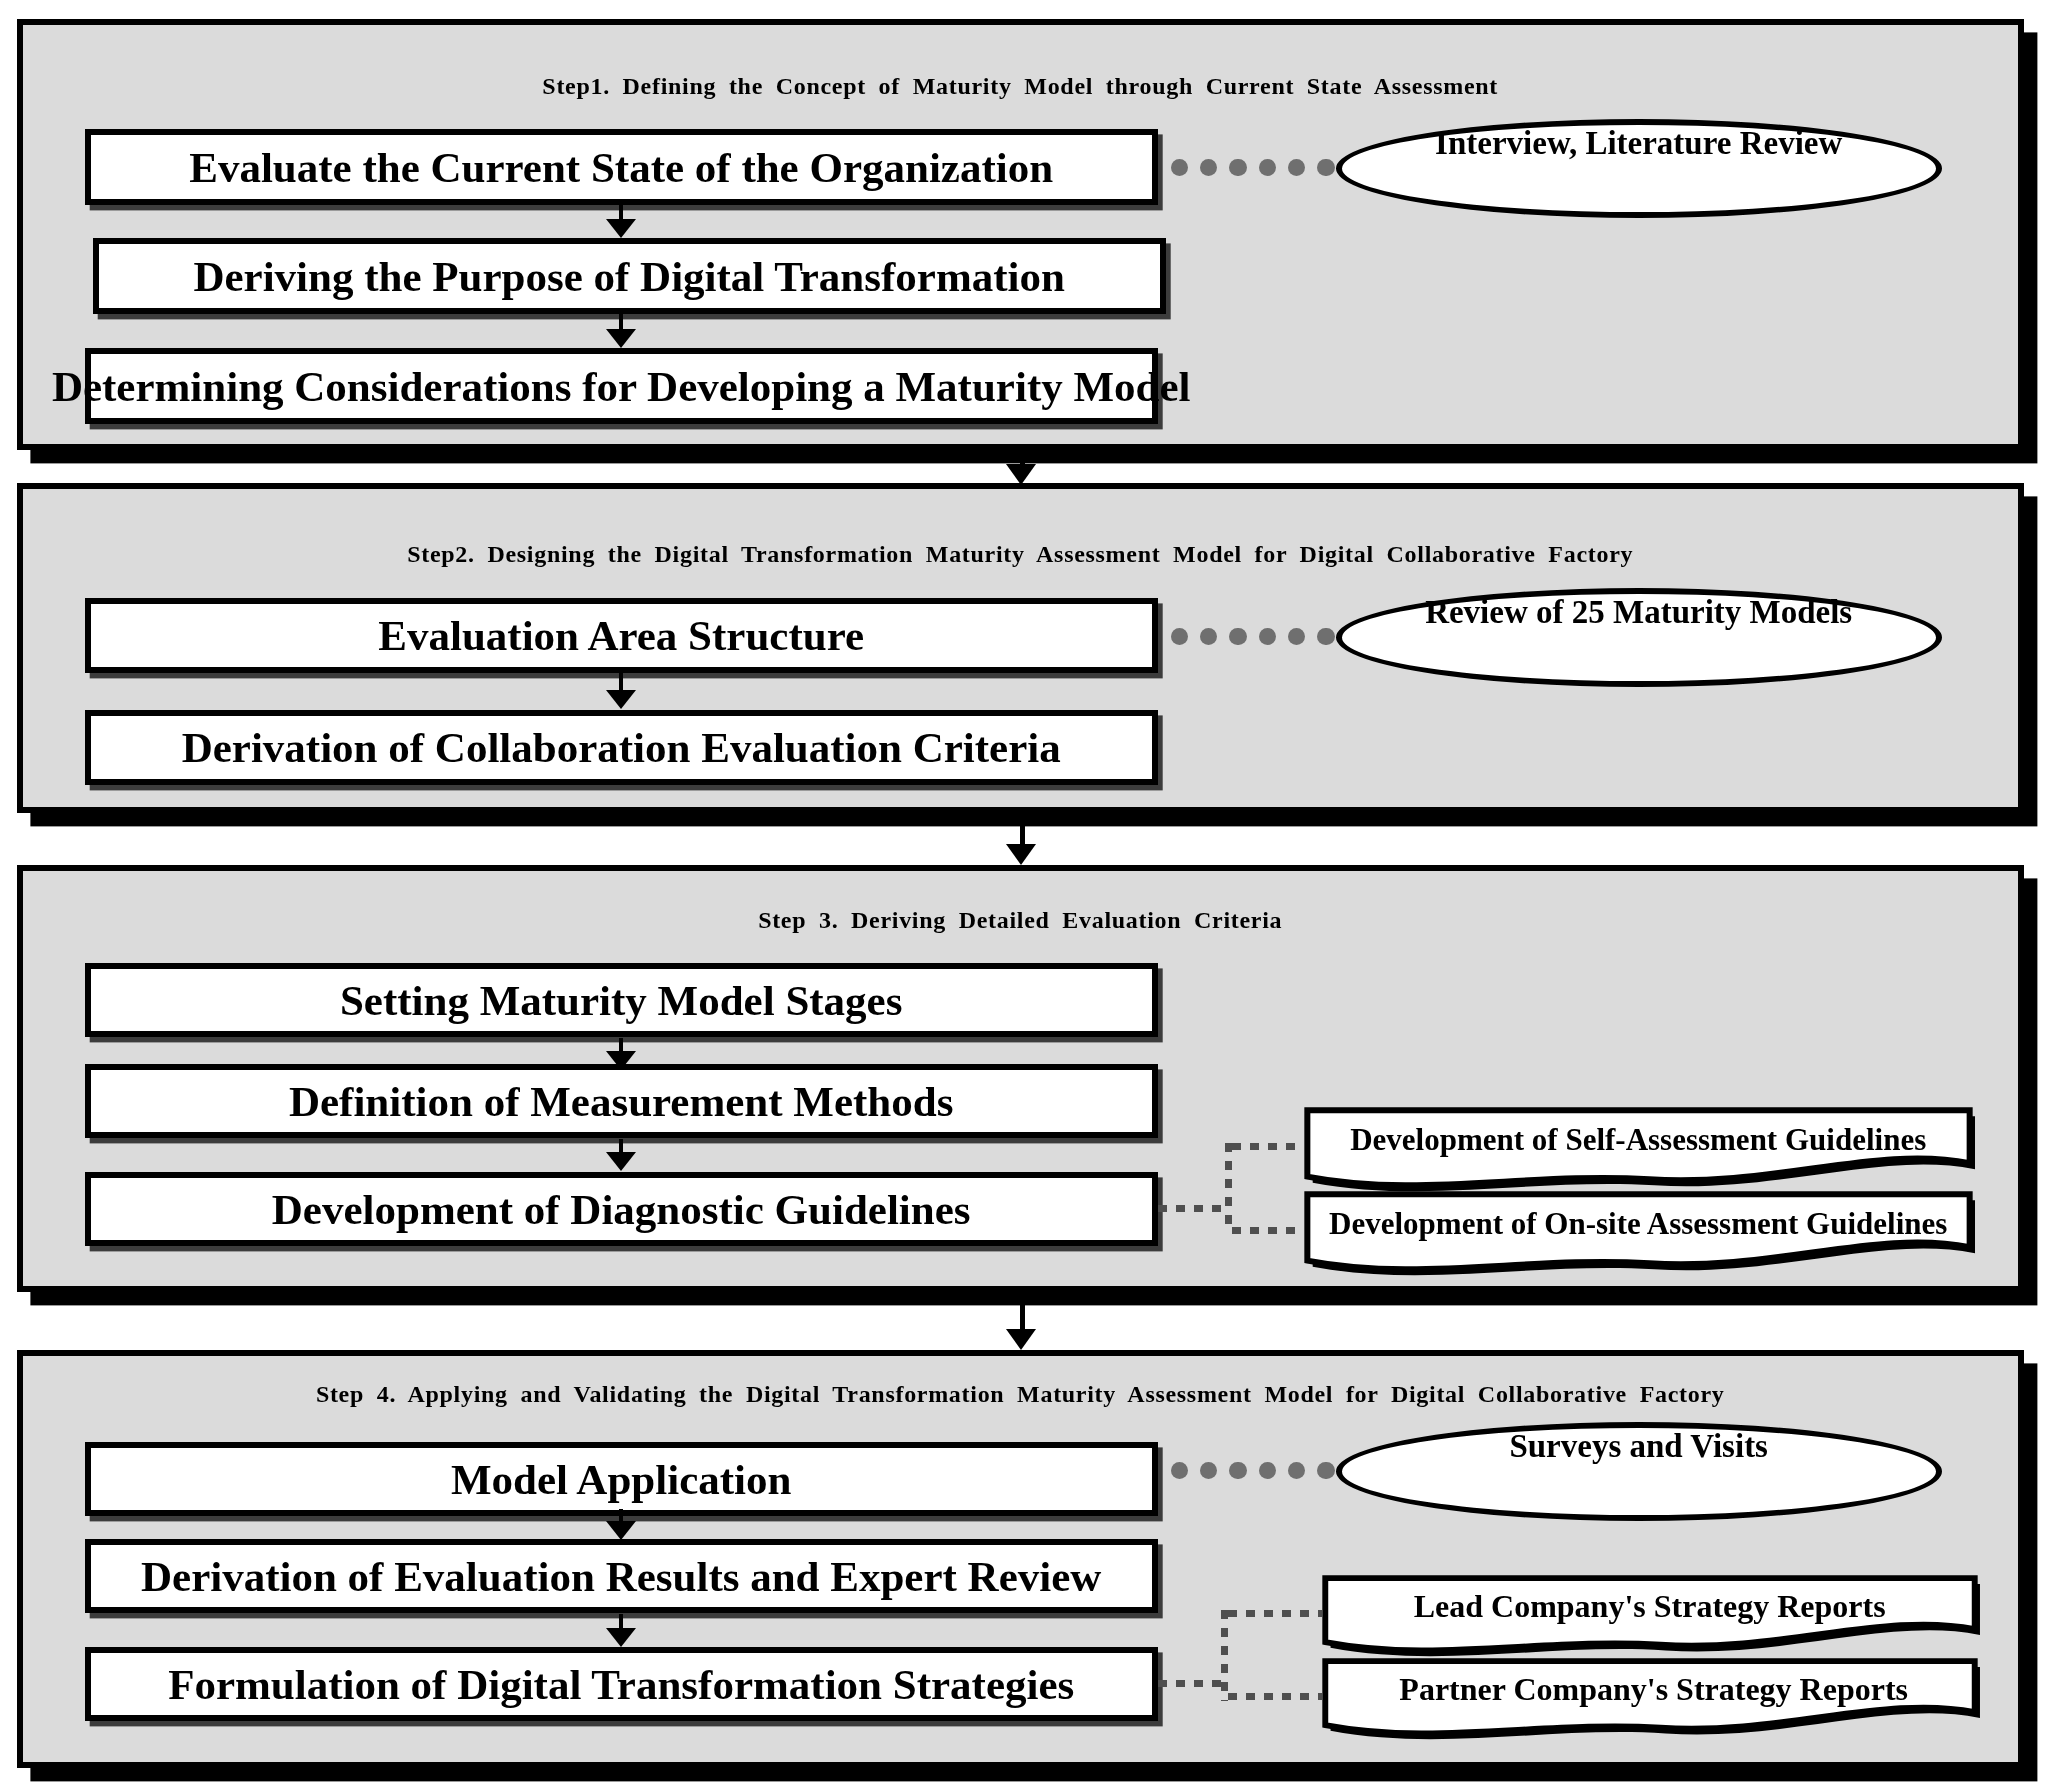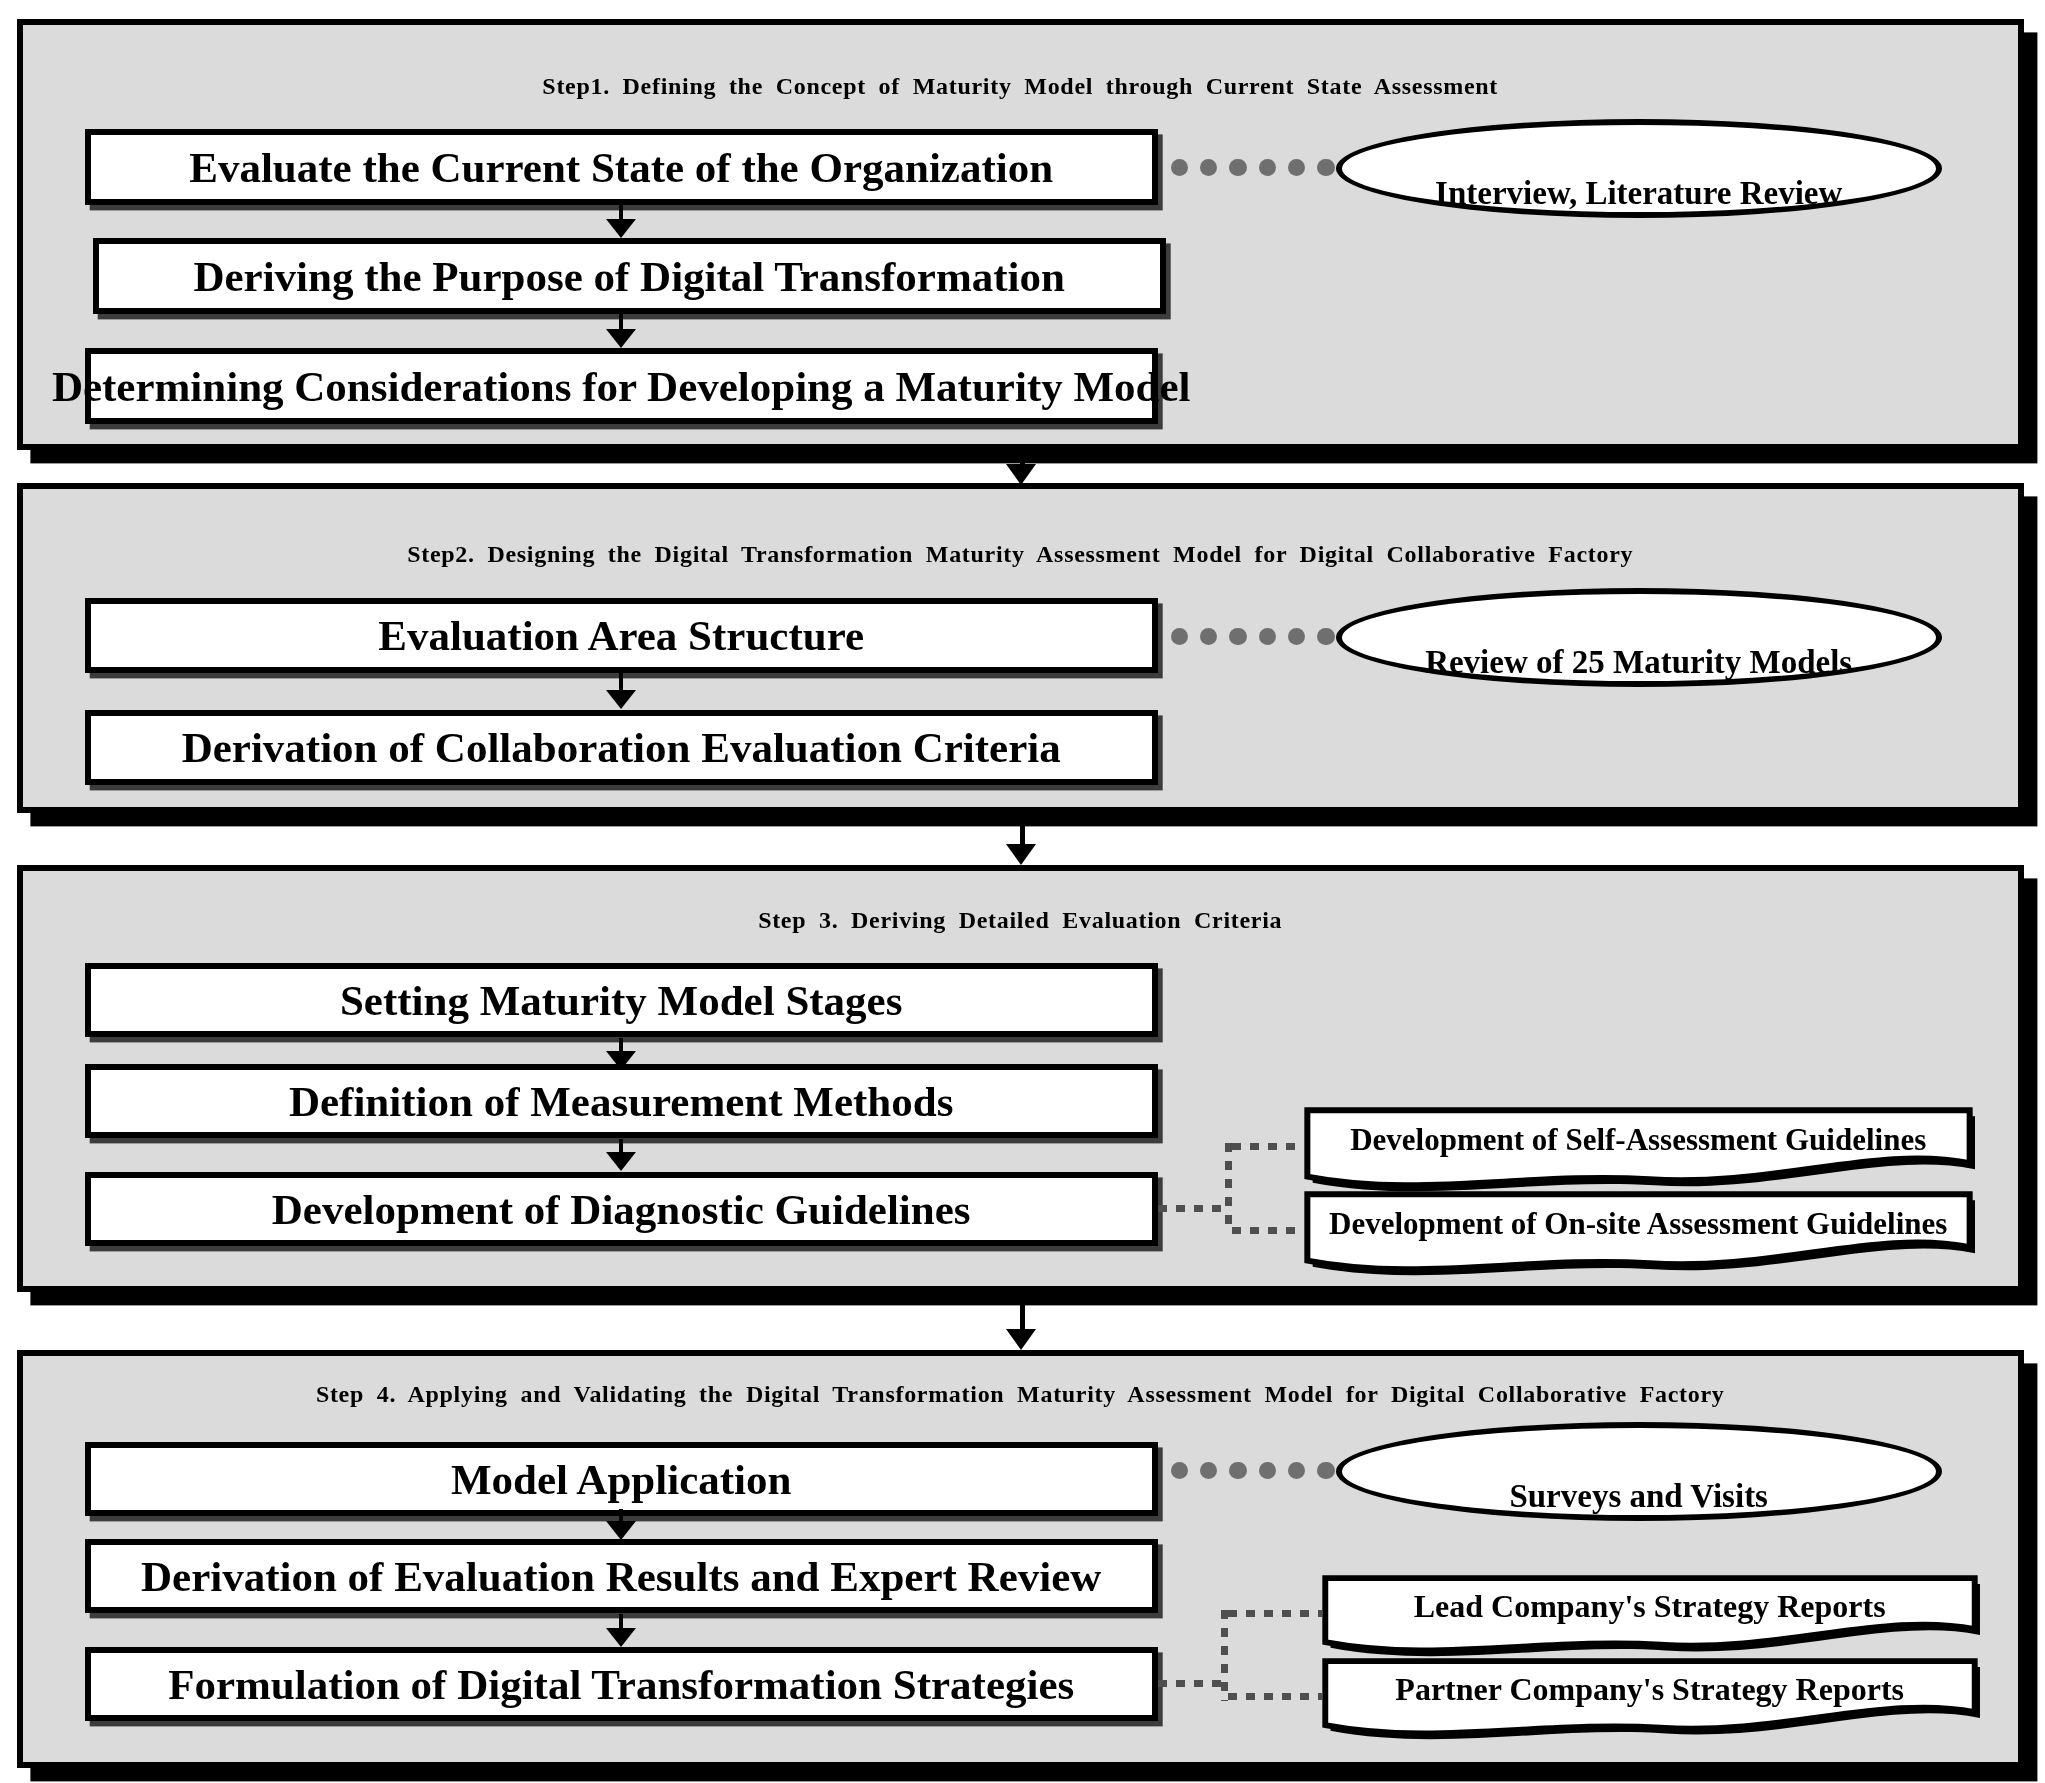--- a/index.html
+++ b/index.html
@@ -24,21 +24,21 @@
     font-size:43px;white-space:nowrap;
   }
   .stem{position:absolute;width:4px;background:#000;}
   .head{position:absolute;width:0;height:0;border-left:15.4px solid transparent;border-right:15.4px solid transparent;border-top:19.4px solid #000;}
   .gstem{position:absolute;left:1020px;width:4.7px;background:#000;}
   .ghead{position:absolute;left:1006px;width:0;height:0;border-left:15.4px solid transparent;border-right:15.4px solid transparent;border-top:21px solid #000;}
   .dots{position:absolute;display:flex;justify-content:space-between;align-items:center;height:17.4px;}
   .dot{width:17.4px;height:17.4px;border-radius:50%;background:#6f6f6f;}
   .oval{
     position:absolute;box-sizing:border-box;background:#fff;border:6.7px solid #000;border-radius:50%;
-    display:flex;align-items:flex-end;justify-content:center;font-size:33px;white-space:nowrap;
+    display:flex;align-items:flex-start;justify-content:center;font-size:33px;white-space:nowrap;
   }
   .doc{position:absolute;}
   .doc svg{position:absolute;left:0;top:0;overflow:visible;}
   .doc-label{
     position:absolute;left:0;right:0;top:0;bottom:16px;
     display:flex;align-items:center;justify-content:center;white-space:nowrap;font-size:31px;
   }
   .dash-h{position:absolute;height:7.4px;background:repeating-linear-gradient(90deg,#4f4f4f 0 8.7px,transparent 8.7px 18px);}
   .dash-v{position:absolute;width:7.4px;background:repeating-linear-gradient(180deg,#4f4f4f 0 8.7px,transparent 8.7px 18px);}
 </style>
@@ -194,21 +194,21 @@
 
   <div class="doc" style="left:1299px;top:219px;width:656px;height:78px;">
     <svg width="656" height="78" viewBox="0 0 1000 121" preserveAspectRatio="none">
       <g transform="translate(8,9)">
           <path d="M5,5 H995 V84 C858,56 700,120 516,108 C338,97 172,136 5,104 Z" fill="#000"></path>
         </g>
       <path d="M5,5 H995 V84 C858,56 700,120 516,108 C338,97 172,136 5,104 Z" fill="#fff" stroke="#000" stroke-width="9"></path>
     </svg>
     <div class="doc-label" style="font-size:32px;">Lead Company's Strategy Reports</div>
   </div>
-  <div class="doc" style="left:1299px;top:302px;width:656px;height:78px;">
+  <div class="doc" style="left:1299px;top:302px;width:656px;height:78px;padding-left:8px;">
     <svg width="656" height="78" viewBox="0 0 1000 121" preserveAspectRatio="none">
       <g transform="translate(8,9)">
           <path d="M5,5 H995 V84 C858,56 700,120 516,108 C338,97 172,136 5,104 Z" fill="#000"></path>
         </g>
       <path d="M5,5 H995 V84 C858,56 700,120 516,108 C338,97 172,136 5,104 Z" fill="#fff" stroke="#000" stroke-width="9"></path>
     </svg>
     <div class="doc-label" style="font-size:32px;">Partner Company's Strategy Reports</div>
   </div>
 </div>
 

